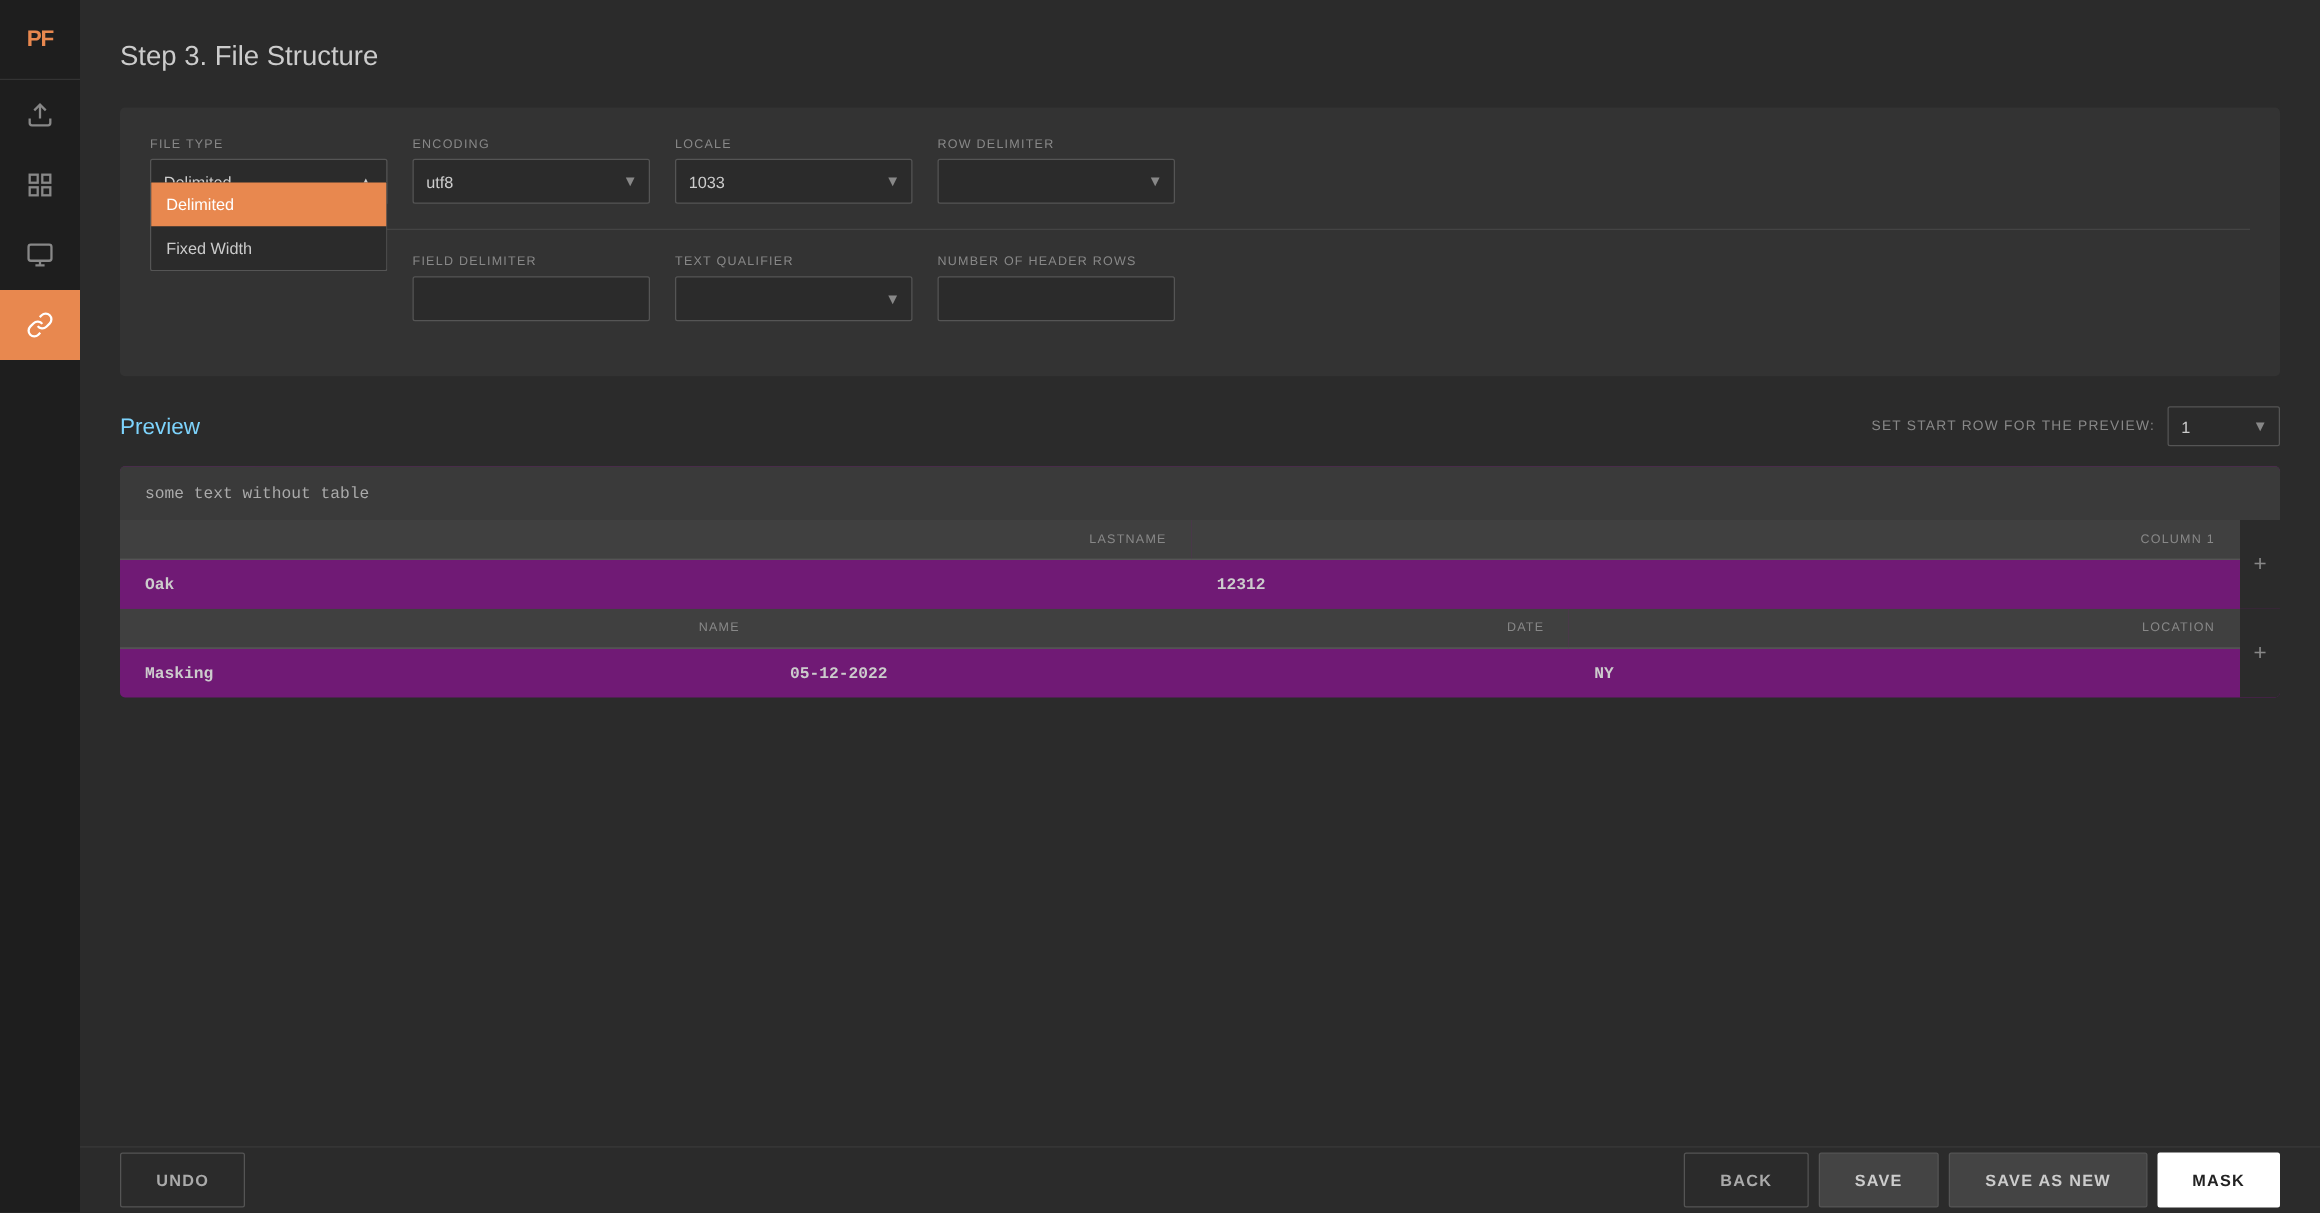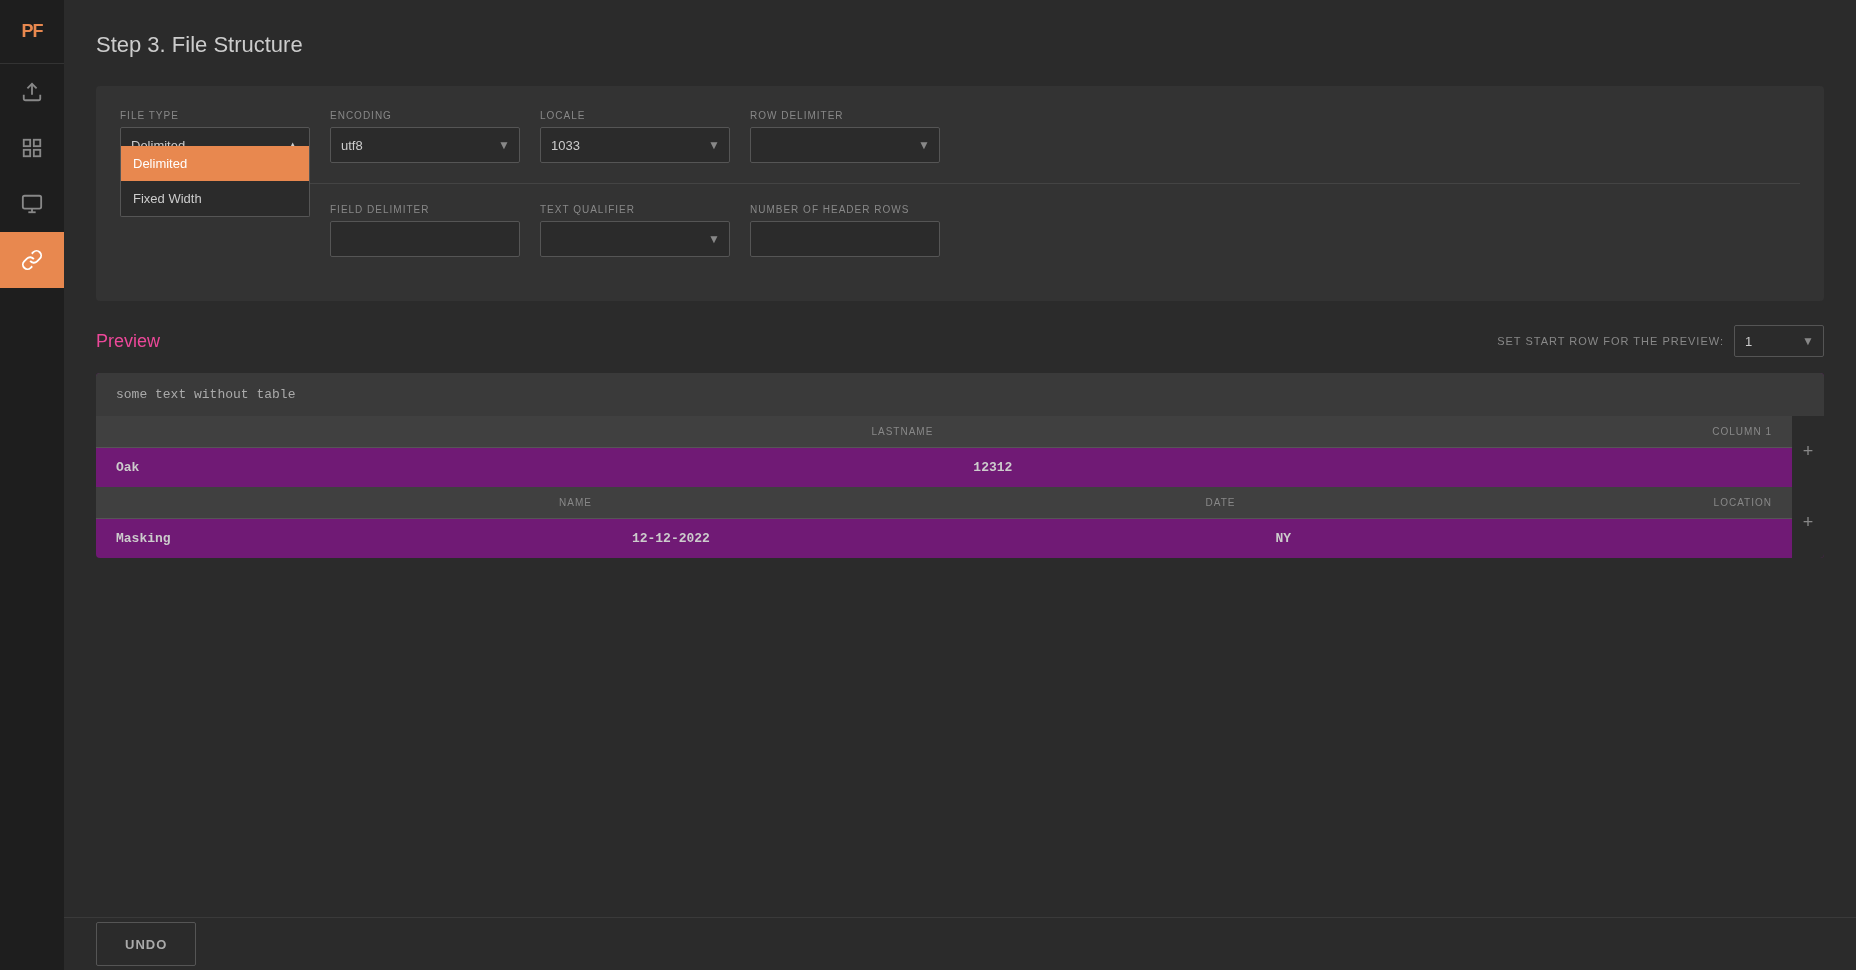--- a/index.html
+++ b/index.html
@@ -219,21 +219,21 @@
       margin-top: 24px;
     }
     .preview-header {
       display: flex;
       align-items: center;
       justify-content: space-between;
       margin-bottom: 16px;
     }
     .preview-title {
       font-size: 18px;
-      color: #ec4899;
+      color: #7dd3fc;
       font-weight: 400;
     }
     .preview-row-control {
       display: flex;
       align-items: center;
       gap: 10px;
     }
     .preview-row-label {
       font-size: 11px;
       text-transform: uppercase;
@@ -521,33 +521,39 @@
               <thead class="preview-table-header">
                 <tr>
                   <th>NAME</th>
                   <th>DATE</th>
                   <th>LOCATION</th>
                 </tr>
               </thead>
               <tbody>
                 <tr>
                   <td>Masking</td>
-                  <td>12-12-2022</td>
+                  <td>05-12-2022</td>
                   <td>NY</td>
                 </tr>
               </tbody>
             </table>
           </div>
           <button class="add-btn">+</button>
         </div>
 
       </div>
     </div>
 
   </div>
 
   <div class="footer">
     <div class="footer-left">
       <button class="btn btn-ghost">UNDO</button>
     </div>
+    <div class="footer-right">
+      <button class="btn btn-ghost">BACK</button>
+      <button class="btn btn-default">SAVE</button>
+      <button class="btn btn-default">SAVE AS NEW</button>
+      <button class="btn btn-primary">MASK</button>
+    </div>
   </div>
 
 </div>
 
 </body></html>

